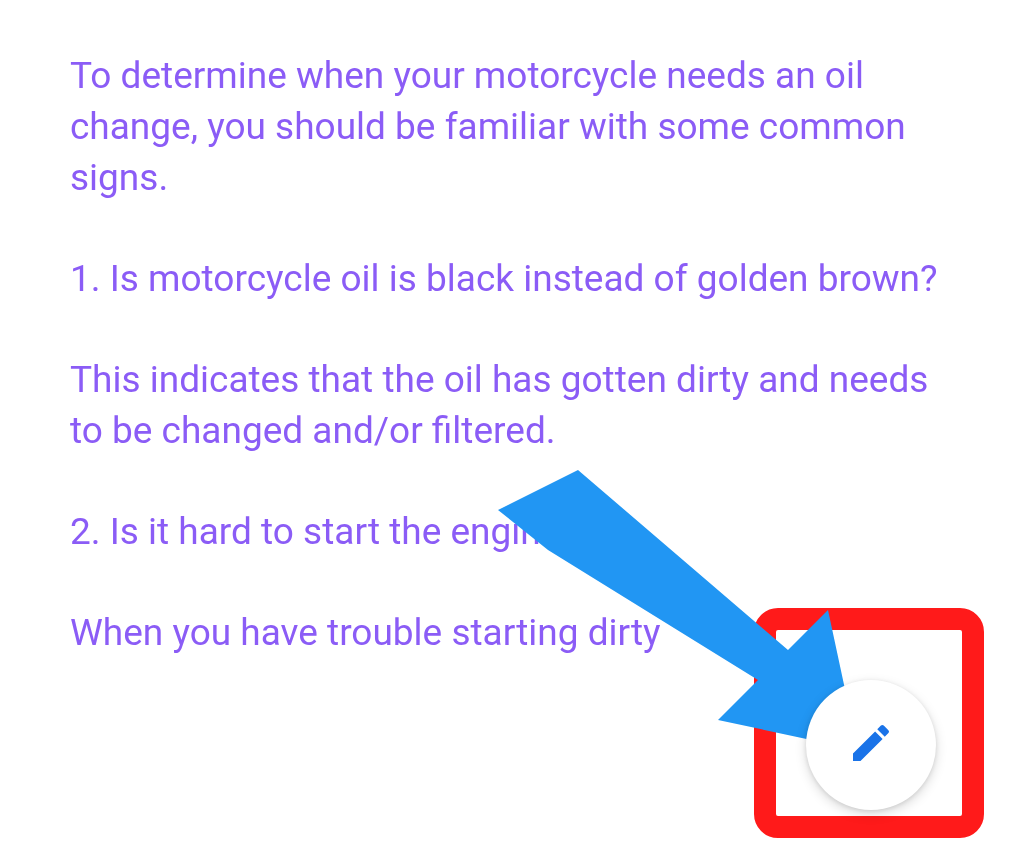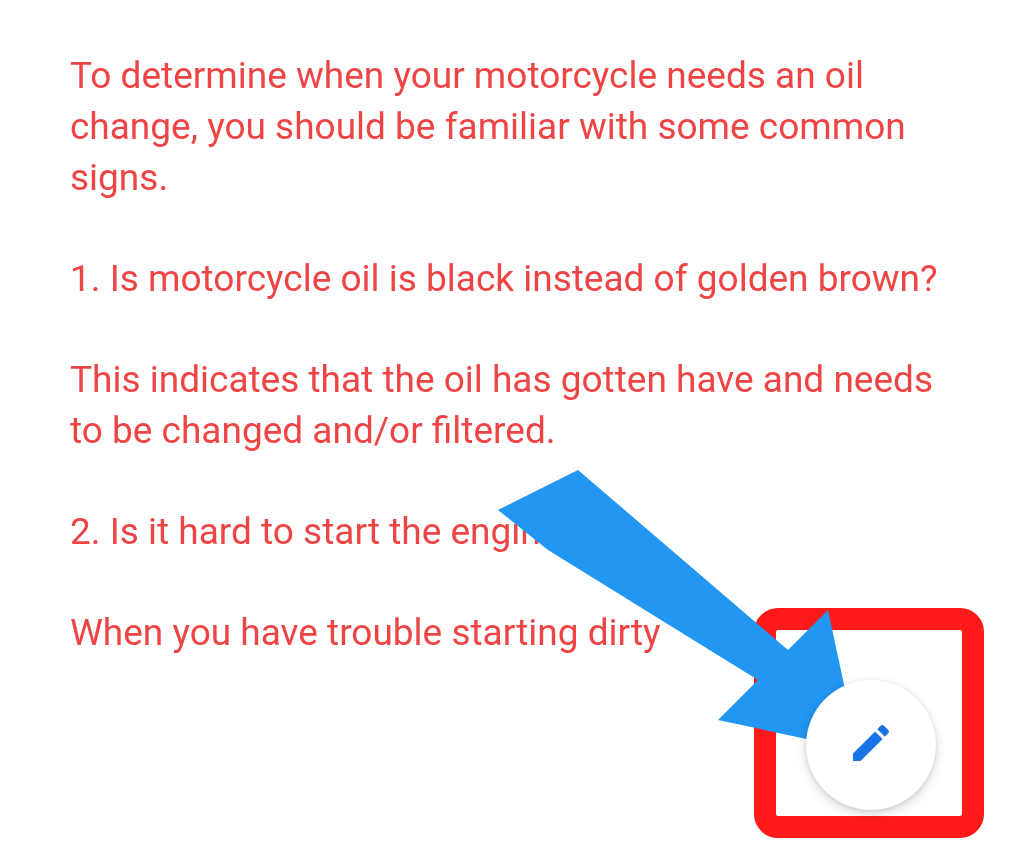--- a/index.html
+++ b/index.html
@@ -10,21 +10,21 @@
     body {
       width: 1024px;
       height: 868px;
       background: #ffffff;
       font-family: -apple-system, BlinkMacSystemFont, "Segoe UI", Roboto, Helvetica, Arial, sans-serif;
       position: relative;
       overflow: hidden;
     }
     .content {
       padding: 50px 70px 0 70px;
-      color: #ef4444;
+      color: #8b5cf6;
       font-size: 37px;
       line-height: 1.38;
     }
     .paragraph {
       margin-bottom: 50px;
     }
     .fab {
       position: absolute;
       bottom: 58px;
       right: 88px;
@@ -63,21 +63,21 @@
       z-index: 3;
       pointer-events: none;
     }
   </style>
 </head>
 <body>
 
 <div class="content">
   <p class="paragraph">To determine when your motorcycle needs an oil change, you should be familiar with some common signs.</p>
   <p class="paragraph">1. Is motorcycle oil is black instead of golden brown?</p>
-  <p class="paragraph">This indicates that the oil has gotten have and needs to be changed and/or filtered.</p>
+  <p class="paragraph">This indicates that the oil has gotten dirty and needs to be changed and/or filtered.</p>
   <p class="paragraph">2. Is it hard to start the engine?</p>
   <p class="paragraph">When you have trouble starting dirty</p>
 </div>
 
 <div class="arrow-wrap">
   <svg viewBox="0 0 400 300" width="400" height="300">
     <g fill="#2196f3">
       <polygon points="0,40 80,0 290,180 330,140 360,280 220,250 260,210 50,80"></polygon>
     </g>
   </svg>

